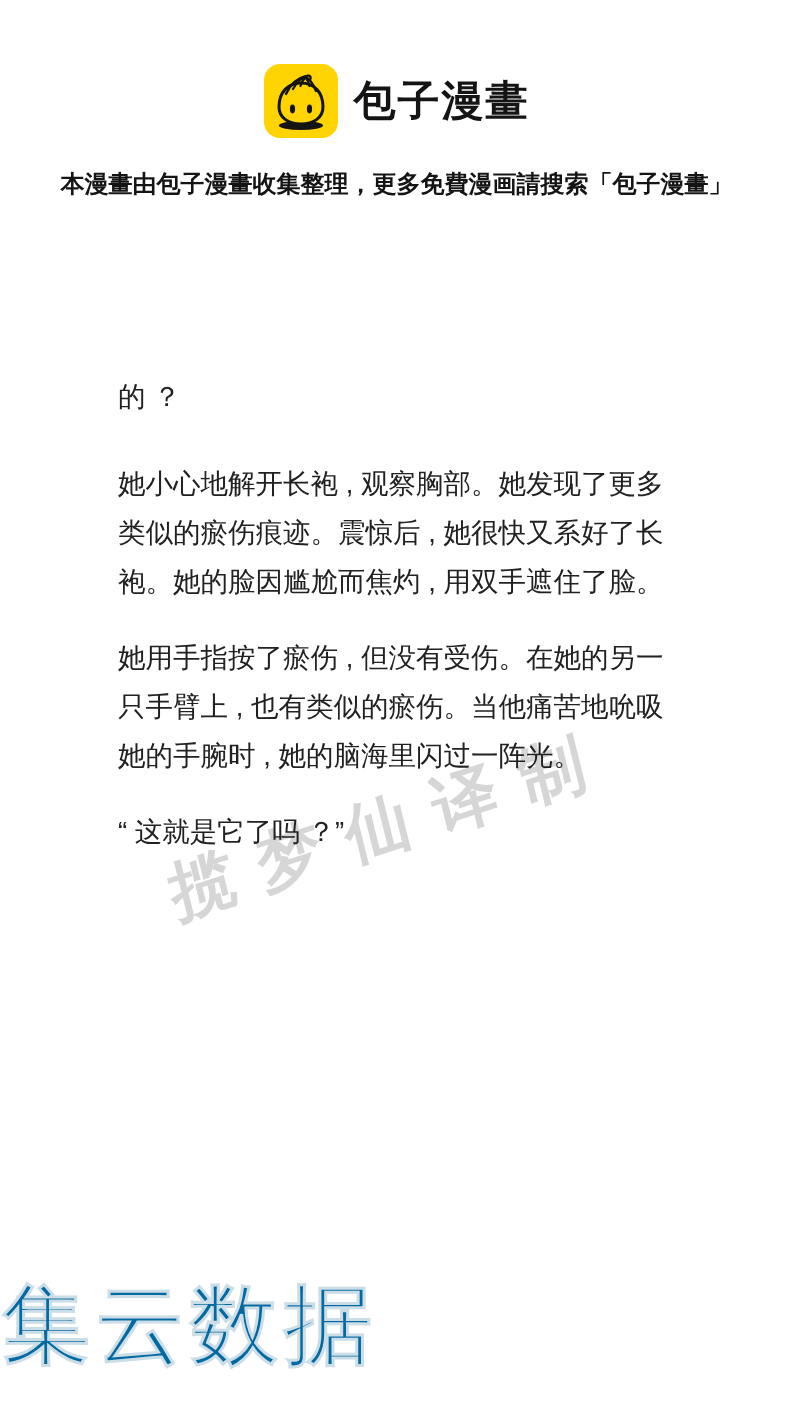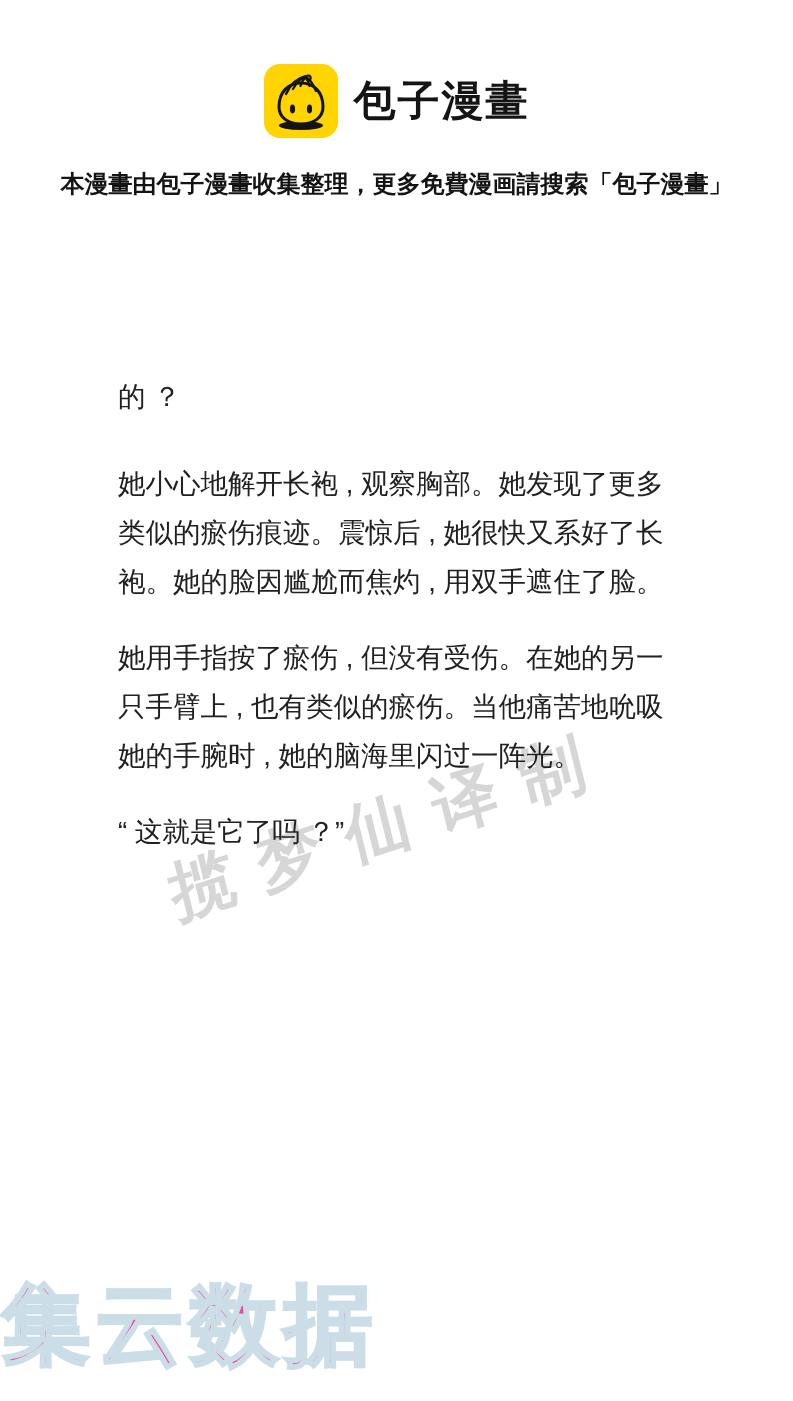--- a/index.html
+++ b/index.html
@@ -38,22 +38,22 @@
 
   
   .wm-diagonal {
     position:absolute; left:160px; top:852px; z-index:1;
     font-size:66px; font-weight:700; letter-spacing:26px; white-space:nowrap;
     color:#d6d6d6;
     transform:rotate(-18deg) skewX(-4deg); transform-origin:0 0;
   }
   .wm-bubble {
     position:absolute; left:2px; top:1266px; z-index:1;
-    font-size:88px; font-weight:700; letter-spacing:6px; white-space:nowrap;
-    color:#ec4899;
+    font-size:88px; font-weight:400; letter-spacing:6px; white-space:nowrap;
+    color:#0369a1;
     -webkit-text-stroke:3px #cbdde7;
     text-shadow:0 0 2px #cbdde7;
   }
   .wm-url {
     position:absolute; left:4px; top:1408px; z-index:1;
     font-size:36px; font-weight:800; letter-spacing:0.5px; white-space:nowrap;
     color:#c9c0aa;
   }
 </style>
 </head>

